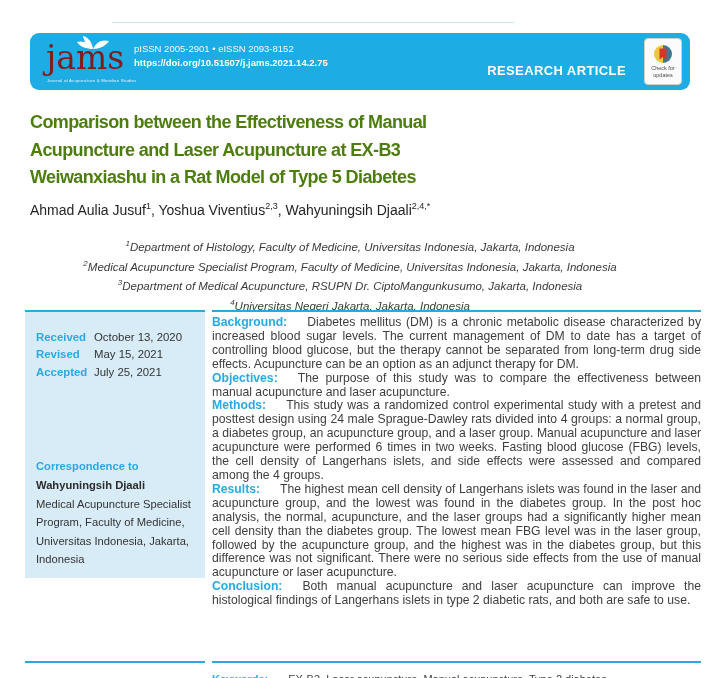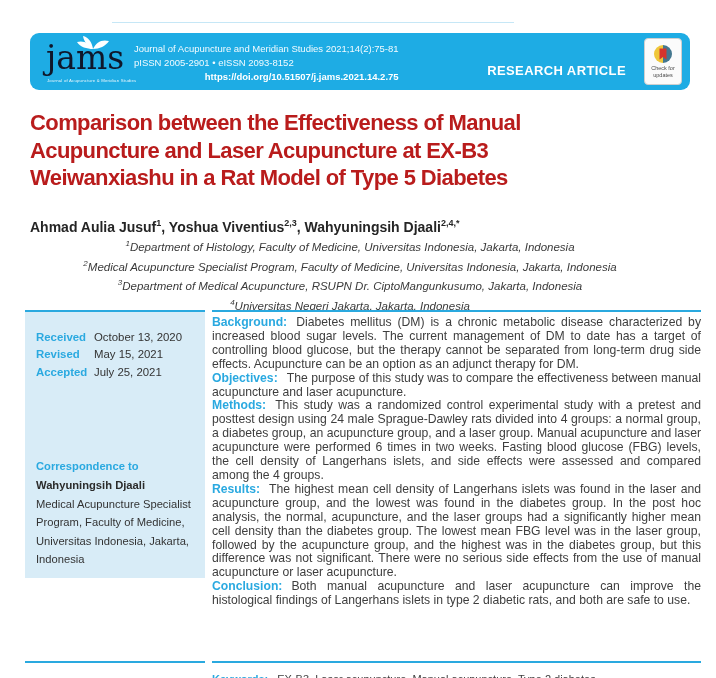--- a/index.html
+++ b/index.html
@@ -17,21 +17,21 @@
   
   .header {
     position:absolute; left:30px; top:33px; width:660px; height:57px;
     background:#1eace4; border-radius:9px; color:#fff;
   }
   .logo-wrap { position:absolute; left:16px; top:3px; width:100px; height:52px; }
   .logo-leaf { position:absolute; left:30px; top:0px; }
   .logo-text {
     position:absolute; left:0; top:4px;
     font-family:"DejaVu Serif", serif; font-size:33px; line-height:36px;
-    color:#0f172a; letter-spacing:0px;
+    color:#7f1d1d; letter-spacing:0px;
   }
   .logo-tagline {
     position:absolute; left:1px; top:42px; width:110px;
     font-size:4.3px; color:#eaf7fd; letter-spacing:0.2px; white-space:nowrap;
   }
   .journal-info { position:absolute; left:104px; top:9px; font-size:9.5px; line-height:14px; color:#f2fbff; }
   .journal-info .doi { font-weight:bold; color:#ffffff;text-align:right; }
   .article-type {
     position:absolute; right:64px; bottom:12px;
     font-size:13px; font-weight:bold; letter-spacing:0.4px; color:#fff;
@@ -40,24 +40,24 @@
     position:absolute; right:8px; top:5px; width:38px; height:47px;
     background:#fbfbfb; border:1px solid #cfcfcf; border-radius:4px;
     display:flex; flex-direction:column; align-items:center; justify-content:center;
     gap:2px; cursor:pointer;
   }
   .badge-text { font-size:5.5px; line-height:6.5px; color:#4a4a4a; text-align:center; }
 
   
   .title {
     position:absolute; left:30px; top:109px; width:670px;
-    font-size:22px; font-weight:bold; letter-spacing:-0.6px;
-    line-height:27.5px; color:#b91c1c;
+    font-size:18px; font-weight:bold; letter-spacing:-0.6px;
+    line-height:27.5px; color:#4d7c0f;
   }
-  .authors { position:absolute; left:30px; top:218px; font-size:14px; font-weight:bold; color:#252525;text-align:right; }
+  .authors { position:absolute; left:30px; top:201px; font-size:14px; font-weight:normal; color:#252525;text-align:right; }
   .authors sup { font-size:9px; }
   .affiliations {
     position:absolute; left:30px; top:236px; width:640px;
     font-size:11.5px; font-style:italic; color:#3a3a3a; line-height:15.7px;text-align:center;
   }
   .affiliations sup { font-size:8px; }
 
   
   .rule { position:absolute; height:2px; background:#2aa9df; }
   .rule.tl { left:25px; top:310px; width:180px; }
@@ -77,21 +77,21 @@
   .corr-head { color:#2aa9e0; font-weight:bold; }
   .corr-name { font-weight:bold; color:#2b2b2b; }
   .email-lbl { color:#2aa9e0; font-weight:bold; margin-right:3px; }
 
   
   .abstract {
     position:absolute; left:212px; top:316px; width:489px;
     font-size:12.2px; line-height:13.9px; text-align:justify; color:#3e3e3e;
   }
   .abstract p { margin:0; }
-  .sec-lbl { color:#2aa9e0; font-weight:bold; margin-right:9px; }
+  .sec-lbl { color:#2aa9e0; font-weight:bold; margin-right:20px; }
   .keywords {
     position:absolute; left:212px; top:673px; width:489px;
     font-size:11px; color:#3e3e3e;
   }
 </style>
 </head>
 <body>
 
 <div class="page">
 
@@ -103,21 +103,20 @@
         <g fill="#ffffff">
           <path d="M17 13 C14 7 7 4 1 6 C4 11 11 13 17 13 Z"></path>
           <path d="M17 13 C16 6 12 1 7 0 C8 6 12 11 17 13 Z"></path>
           <path d="M17 13 C20 6 26 3 33 5 C30 10 23 13 17 13 Z"></path>
         </g>
       </svg>
       <div class="logo-text">jams</div>
       <div class="logo-tagline">Journal of Acupuncture &amp; Meridian Studies</div>
     </div>
     <div class="journal-info">
-      <div>Journal of Acupuncture and Meridian Studies 2021;14(2):75-81</div>
       <div>pISSN 2005-2901 • eISSN 2093-8152</div>
       <div class="doi">https://doi.org/10.51507/j.jams.2021.14.2.75</div>
     </div>
     <div class="article-type">RESEARCH ARTICLE</div>
     <div class="update-badge">
       <svg width="18" height="18" viewBox="0 0 18 18">
         <path d="M9 0 A9 9 0 0 0 9 18 Z" fill="#efc73a"></path>
         <path d="M9 0 A9 9 0 0 1 9 18 Z" fill="#44778f"></path>
         <path d="M5.5 3.5 h7 v11 l-3.5 -2.6 l-3.5 2.6 Z" fill="#d6342c"></path>
       </svg>

